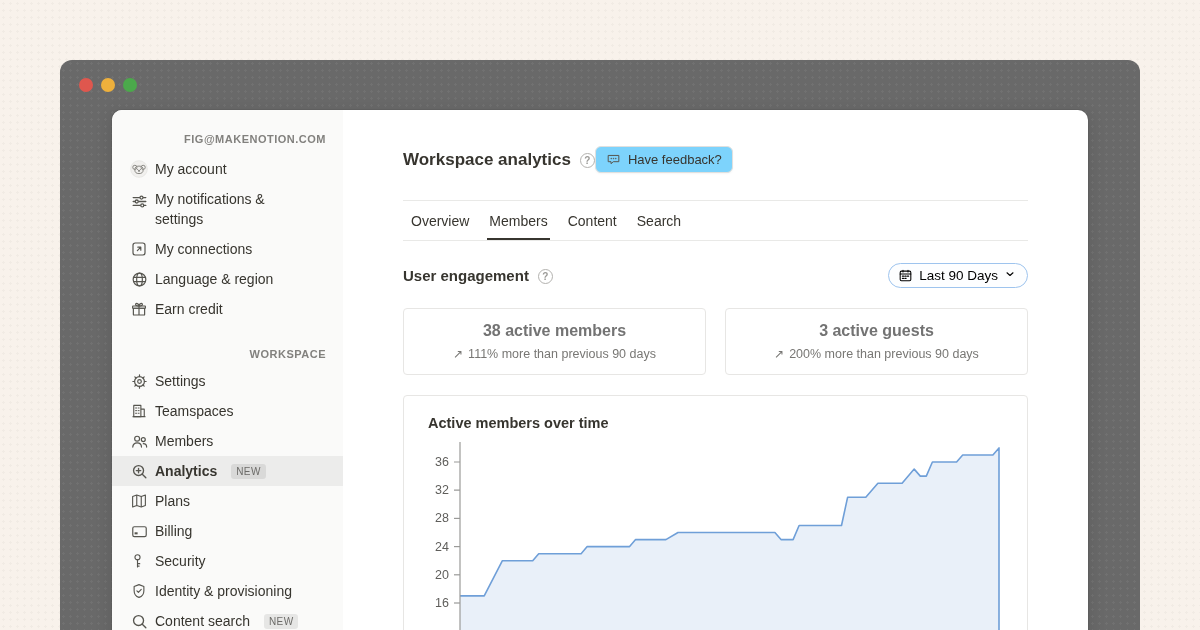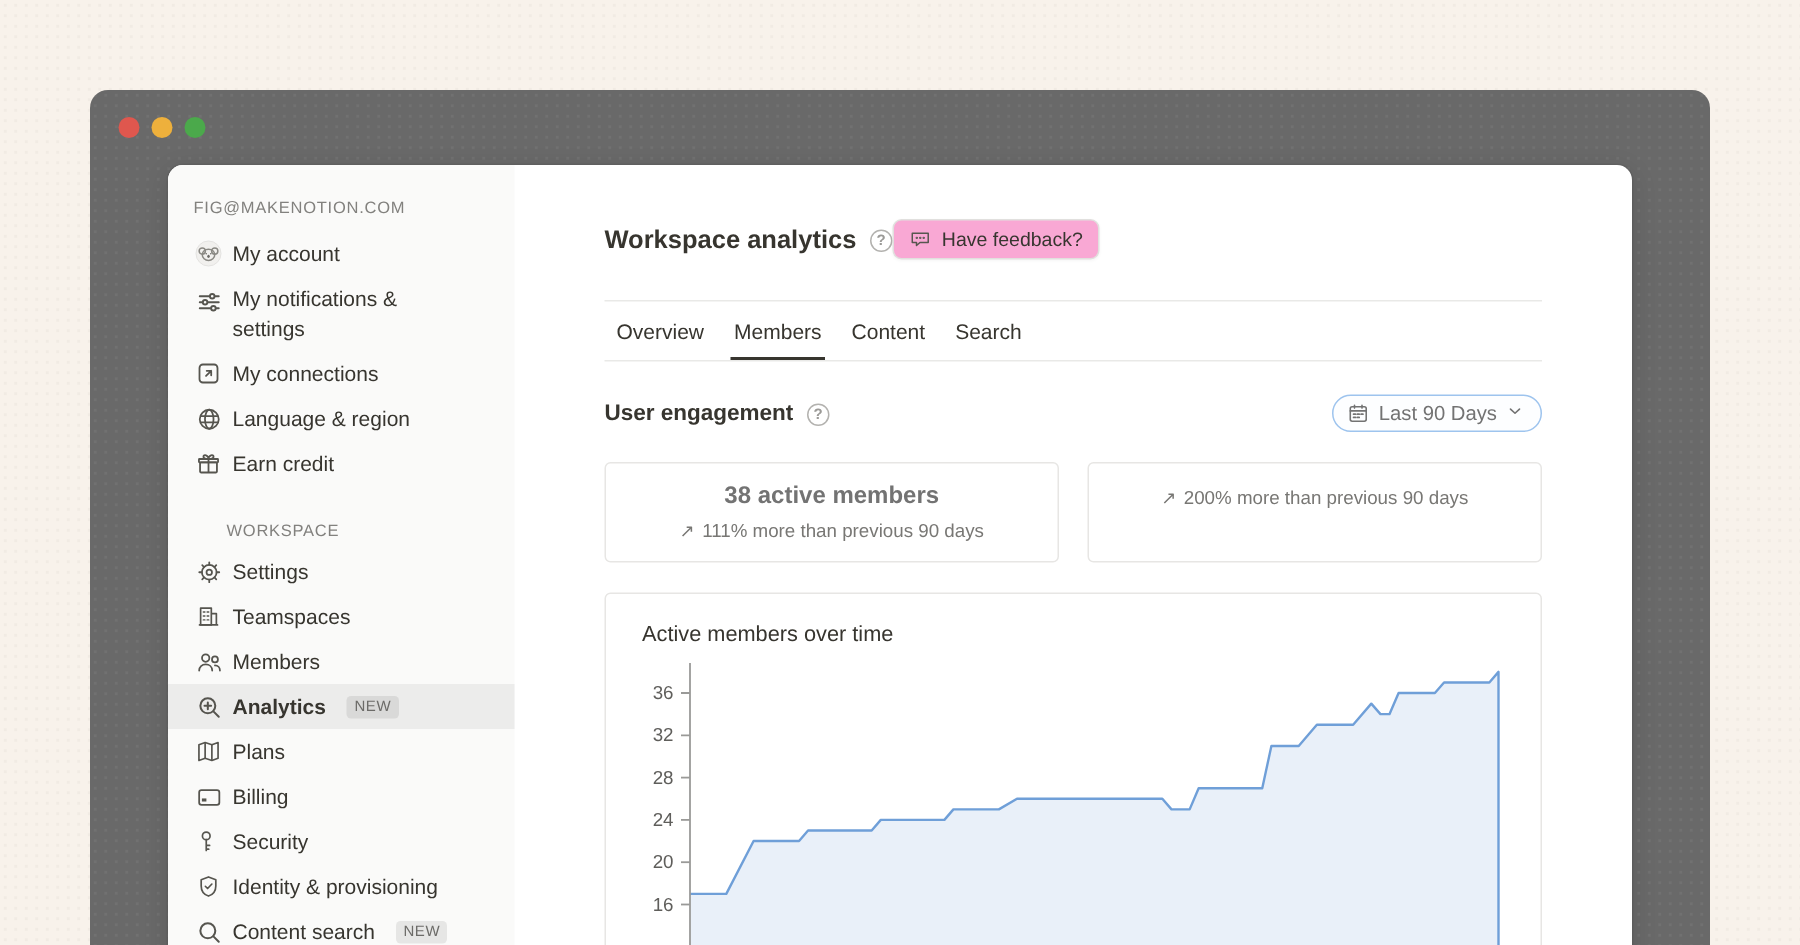--- a/index.html
+++ b/index.html
@@ -19,22 +19,22 @@
   .light { width: 14px; height: 14px; border-radius: 50%; }
   .modal {
     position: absolute; left: 52px; top: 50px; width: 976px; height: 560px;
     background: #fff; border-radius: 10px 10px 0 0; display: flex;
     box-shadow: 0 0 0 1px rgba(0,0,0,0.06), 0 4px 18px rgba(0,0,0,0.12);
     overflow: hidden;
   }
   
   .sidebar { width: 231px; flex: none; background: #fafaf9; padding-top: 13px; }
   .sb-header {
-    margin: 8px 17px 7px; font-size: 11px; font-weight: 400; color: #82817e;
-    letter-spacing: 0.5px; line-height: 16px;
+    margin: 8px 17px 7px; font-size: 11px; font-weight: 700; color: #82817e;
+    letter-spacing: 0.5px; line-height: 16px; text-align: right;
   }
   .sb-header.workspace { margin-top: 22px; margin-bottom: 4px; margin-left: 39px; }
   .sb-item {
     display: flex; align-items: center; min-height: 30px;
     padding: 0 8px 0 17px; gap: 6px; font-size: 14px; color: #37352f; cursor: default;
   }
   .sb-item.selected { background: #ececeb; font-weight: 600; }
   .sb-item.two-line { align-items: flex-start; padding-top: 5px; padding-bottom: 5px; }
   .sb-item.two-line .sb-icon { margin-top: 2px; }
   .sb-item.two-line .sb-label { line-height: 20px; }
@@ -54,55 +54,55 @@
   .title-row { display: flex; align-items: center; gap: 9px; }
   .page-title { font-size: 17px; font-weight: 700; color: #37352f; }
   .help {
     width: 15px; height: 15px; border: 1px solid #b3b2af; border-radius: 50%;
     color: #9b9a97; font-size: 10px; font-weight: 600;
     display: flex; align-items: center; justify-content: center; margin-top: 2px;
   }
   .feedback-btn {
     display: flex; align-items: center; gap: 7px;
     border: 1px solid #e1e0de; border-radius: 6px; padding: 5px 10px;
-    font-size: 13px; font-weight: 500; color: #37352f; background: #f9a8d4;
+    font-size: 13px; font-weight: 500; color: #37352f; background: #7dd3fc;
     box-shadow: 0 1px 2px rgba(0,0,0,0.04); cursor: pointer;
   }
   .feedback-btn svg { color: #57564f; }
   .divider { height: 1px; background: #e9e9e7; margin-top: 27px; }
   .tabs { display: flex; gap: 16px; padding-left: 6px; border-bottom: 1px solid #e9e9e7; height: 40px; }
   .tab {
     display: flex; align-items: center; padding: 2px 2px 0; font-size: 14px; color: #37352f;
     border-bottom: 2px solid transparent; cursor: pointer;
   }
   .tab.active { border-bottom-color: #37352f; }
   .engagement-row { margin-top: 22px; display: flex; justify-content: space-between; align-items: center; }
   .section-title-row { display: flex; align-items: center; gap: 9px; }
   .section-title { font-size: 15px; font-weight: 600; color: #37352f; }
   .range-btn {
-    display: flex; align-items: flex-start; gap: 6px; color: #737373;
+    display: flex; align-items: flex-start; gap: 6px; color: #000000;
     border: 1px solid #9ec4ee; border-radius: 999px; padding: 4px 11px 4px 9px;
     font-size: 13.5px; font-weight: 500; background: #fdfeff; cursor: pointer;
   }
   .stats-row { display: flex; gap: 19px; margin-top: 20px; }
   .stat-card {
     flex: 1; border: 1px solid #e7e6e4; border-radius: 4px; height: 67px;
     text-align: center; padding-top: 11px; background: #fff;
   }
   .stat-value { font-size: 16px; font-weight: 600; color: #737373; line-height: 22px; }
   .stat-change {
     font-size: 12.5px; color: #787774; margin-top: 3px; line-height: 18px;
     display: inline-flex; align-items: center; gap: 5px;
   }
   .trend-arrow { font-size: 12px; color: #787774; }
   .chart-card {
     margin-top: 20px; border: 1px solid #e7e6e4; border-radius: 4px;
     height: 270px; padding-top: 19px; background: #fff; overflow: hidden;
   }
-  .chart-title { margin-left: 24px; font-size: 14.5px; font-weight: 400; color: #37352f; }
+  .chart-title { margin-left: 24px; font-size: 14.5px; font-weight: 700; color: #37352f; }
   .chart-svg { display: block; margin-top: 6px; }
 </style>
 </head>
 <body>
 
 <div class="window">
   <div class="titlebar">
     <span class="light" style="background:#df574e"></span>
     <span class="light" style="background:#eeb03c"></span>
     <span class="light" style="background:#4ba94b"></span>
@@ -331,20 +331,21 @@
 
       <div class="stats-row">
         <div class="stat-card">
           <div class="stat-value">38 active members</div>
           <div class="stat-change">
             <span class="trend-arrow">↗</span>
             <span>111% more than previous 90 days</span>
           </div>
         </div>
         <div class="stat-card">
+          <div class="stat-value">3 active guests</div>
           <div class="stat-change">
             <span class="trend-arrow">↗</span>
             <span>200% more than previous 90 days</span>
           </div>
         </div>
       </div>
 
       <div class="chart-card">
         <div class="chart-title">Active members over time</div>
         <svg id="chart-svg" class="chart-svg" width="623" height="216" viewBox="0 0 623 216">

